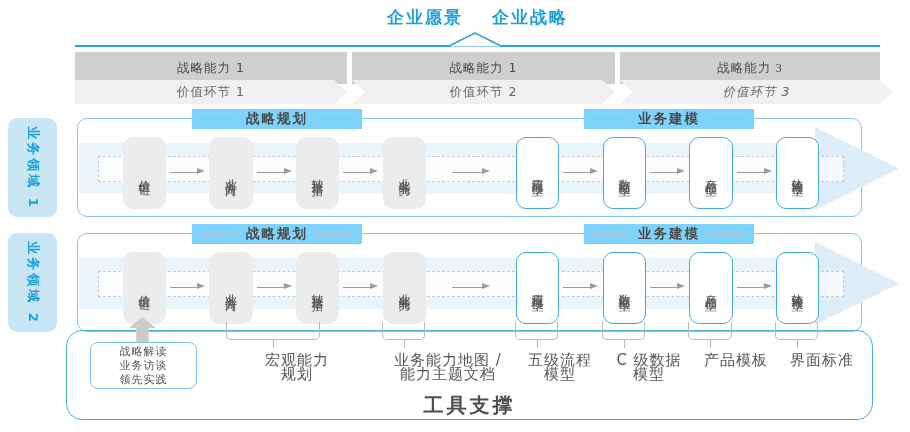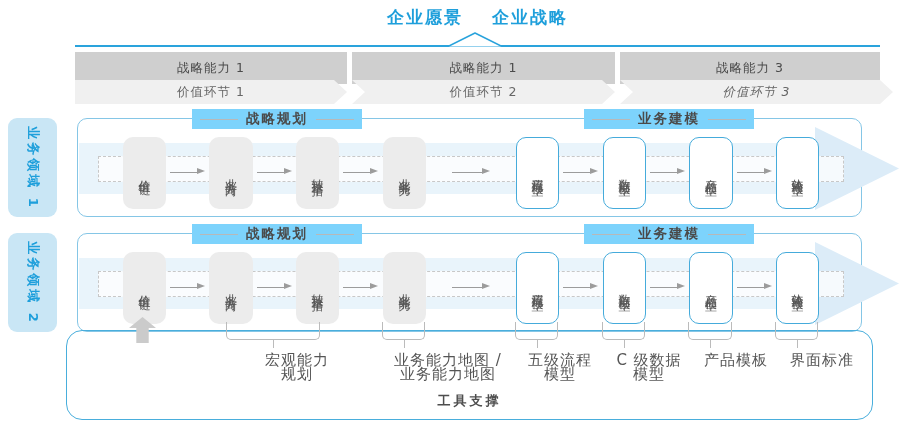--- a/index.html
+++ b/index.html
@@ -11,21 +11,21 @@
   .top-title { position:absolute; left:75px; top:6px; width:805px; display:flex; justify-content:center; gap:29px;
     color:var(--accent); font-size:17px; font-weight:bold; letter-spacing:2px; }
   .divider-line { position:absolute; left:75px; top:45px; width:805px; height:2px; background:var(--divider); }
   .caret { position:absolute; left:447px; top:31px; }
 
   
   .cap-bar { position:absolute; top:52px; height:32px; background:var(--bar-bg); color:var(--text-dark);
     font-size:12.5px; display:flex; align-items:center; justify-content:center; letter-spacing:1px; }
   .cap-1 { left:75px;  width:272px; }
   .cap-2 { left:352px; width:263px; }
-  .cap-3 { left:620px; width:260px; }
+  .cap-3 { left:620px; width:260px;font-family:Liberation Serif, serif; }
 
   
   .chev { position:absolute; top:80px; height:24px; background:var(--chevron-bg); color:#666;
     font-size:12.5px; display:flex; align-items:center; justify-content:center; letter-spacing:1px; }
   .chev-1 { left:75px;  width:272px; clip-path:polygon(0 0, calc(100% - 13px) 0, 100% 50%, calc(100% - 13px) 100%, 0 100%);text-align:center; }
   .chev-2 { left:352px; width:263px; clip-path:polygon(0 0, calc(100% - 13px) 0, 100% 50%, calc(100% - 13px) 100%, 0 100%, 13px 50%); }
   .chev-3 { left:620px; width:273px; clip-path:polygon(0 0, calc(100% - 13px) 0, 100% 50%, calc(100% - 13px) 100%, 0 100%, 13px 50%);font-style:italic; }
 
   
   .domain { position:absolute; left:8px; width:49px; height:99px; background:var(--domain-bg); border-radius:9px; }
@@ -62,21 +62,21 @@
     border-left:8px solid var(--arrow-gray); border-top:3.8px solid transparent; border-bottom:3.8px solid transparent; }
   .fa-1 { left:92px;  width:27px; } .fa-2 { left:179px; width:27px; }
   .fa-3 { left:265px; width:27px; } .fa-4 { left:374px; width:30px; }
   .fa-5 { left:485px; width:27px; } .fa-6 { left:572px; width:27px; }
   .fa-7 { left:659px; width:27px; }
 
   
   .tool-rect { position:absolute; left:66px; top:330px; width:807px; height:90px;
     border:1px solid var(--outer-border); border-radius:16px; }
   .tool-label { position:absolute; left:66px; top:392px; width:807px; text-align:center;
-    font-size:13px; font-weight:bold; color:#4e4e4e; letter-spacing:3px; }
+    font-size:20px; font-weight:bold; color:#4e4e4e; letter-spacing:3px; }
 
   .up-arrow { position:absolute; left:129px; top:317px; width:27px; height:26px; background:var(--arrow-up);
     clip-path:polygon(50% 0, 100% 42%, 73% 42%, 73% 100%, 27% 100%, 27% 42%, 0 42%); }
 
   .practice-box { position:absolute; left:90px; top:342px; width:107px; height:47px; background:#fff;
     border:1px solid #7cc5e8; border-radius:8px; display:flex; flex-direction:column; align-items:center; justify-content:center;
     font-size:11px; color:#555; line-height:14px; letter-spacing:1px; }
 
   .bracket { position:absolute; top:322px; height:18px; border-left:1px solid var(--connector);
     border-right:1px solid var(--connector); border-bottom:1px solid var(--connector); border-radius:0 0 5px 5px; }
@@ -194,35 +194,40 @@
     <div class="flow-arrow fa-4"></div>
     <div class="flow-arrow fa-5"></div>
     <div class="flow-arrow fa-6"></div>
     <div class="flow-arrow fa-7"></div>
   </div>
 
   <div class="tool-rect"></div>
   <div class="tool-label">工具支撑</div>
 
   <div class="up-arrow"></div>
+  <div class="practice-box">
+    <span>战略解读</span>
+    <span>业务访谈</span>
+    <span>领先实践</span>
+  </div>
 
   <div class="bracket brk-1"></div>
   <div class="bracket brk-2"></div>
   <div class="bracket brk-3"></div>
   <div class="bracket brk-4"></div>
   <div class="bracket brk-5"></div>
   <div class="bracket brk-6"></div>
 
   <div class="anno an-1">
     <div>宏观能力</div>
     <div>规划</div>
   </div>
   <div class="anno an-2">
     <div>业务能力地图 /</div>
-    <div>业务能力地图</div>
+    <div>能力主题文档</div>
   </div>
   <div class="anno an-3">
     <div>五级流程</div>
     <div>模型</div>
   </div>
   <div class="anno an-4">
     <div>C 级数据</div>
     <div>模型</div>
   </div>
   <div class="anno an-5">

